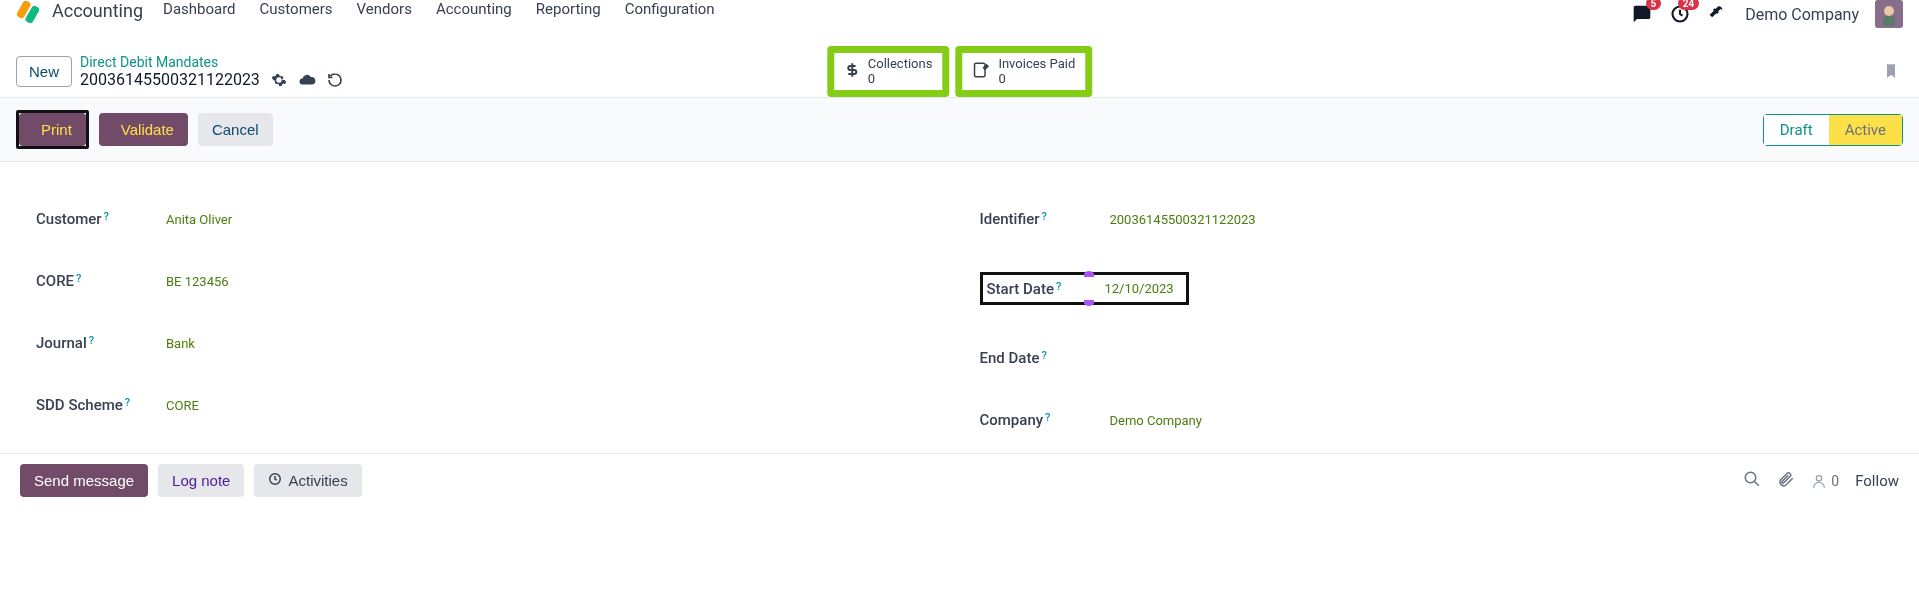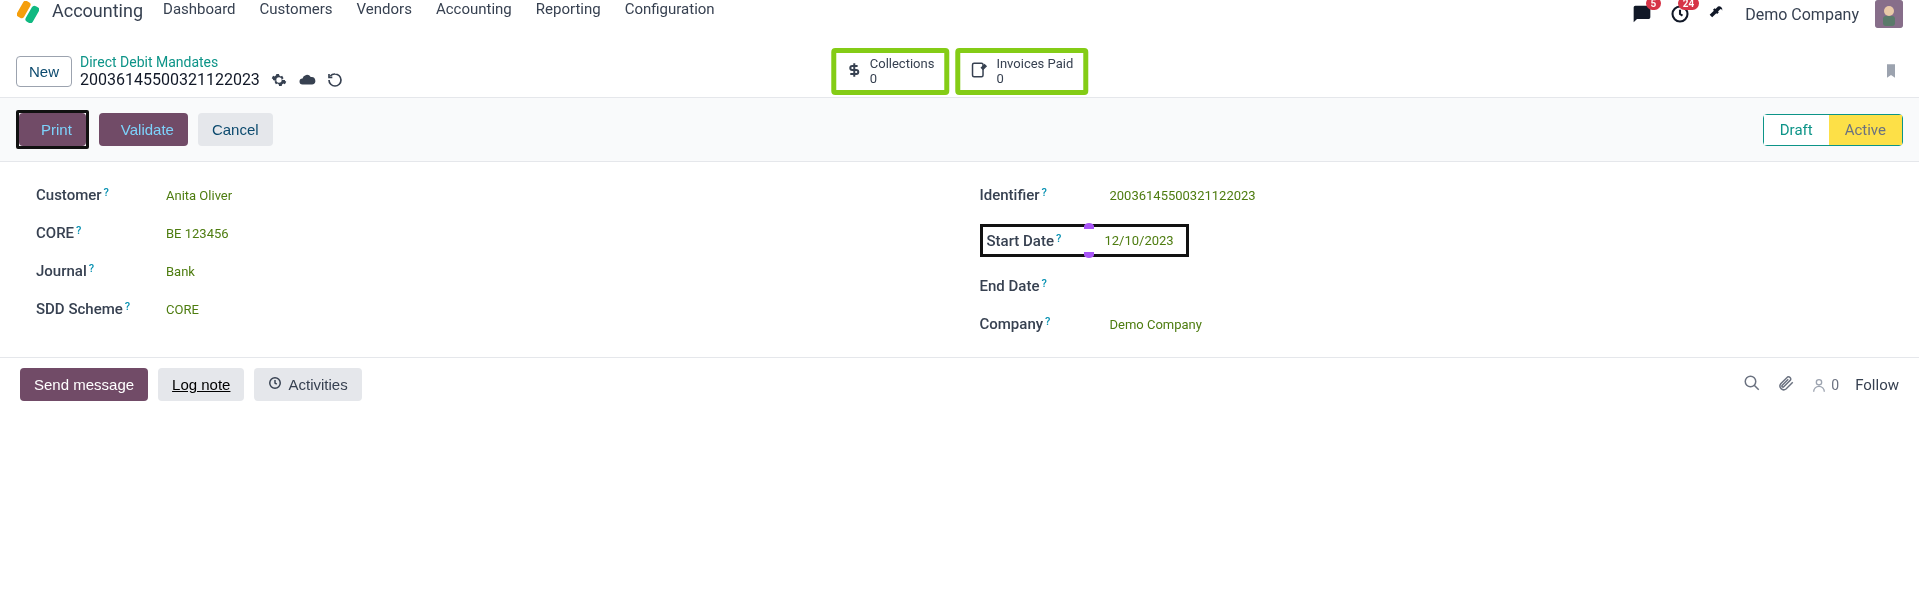--- a/index.html
+++ b/index.html
@@ -17,51 +17,51 @@
 .company-name { font-size: 16px; color: #374151; }
 .avatar { width: 28px; height: 28px; border-radius: 4px; background: #9ca3af; }
 
 .controlbar { display: flex; align-items: center; padding: 8px 16px; border-bottom: 1px solid #e5e7eb; }
 .new-btn { border: 1px solid #9ca3af; background: #fff; color: #0c4a6e; padding: 6px 12px; border-radius: 4px; font-size: 15px; cursor: pointer; margin-right:8px;}
 .breadcrumb { display: flex; flex-direction: column; }
 .breadcrumb-top { color: #0d9488; font-size: 14px; cursor: pointer; }
 .breadcrumb-bottom { display: flex; align-items: center; gap: 10px; font-size: 16px; color:#111827;}
 .small-icon { width: 18px; height: 18px; display: inline-flex; align-items:center; justify-content:center; color:#374151; cursor:pointer;}
 .stat-buttons { display: flex; gap: 6px; margin-left: auto; margin-right: auto; position:absolute; left:50%; transform:translateX(-50%);}
-.stat-btn { display: flex; align-items: center; gap: 8px; border: 5px solid #84cc16; border-radius: 4px; padding: 4px 10px; cursor: pointer; background:#fff;}
+.stat-btn { display: flex; align-items: center; gap: 8px; border: 7px solid #84cc16; border-radius: 4px; padding: 4px 10px; cursor: pointer; background:#fff;}
 .stat-btn .stat-icon { font-size: 16px; color:#374151;}
 .stat-body { display: flex; flex-direction: column; line-height:1.15;}
 .stat-label { font-size: 13px; color:#374151;}
 .stat-value { font-size: 13px; color:#374151;}
 .bookmark { width: 20px; height: 24px; color:#6b7280; cursor:pointer; margin-left:auto;}
 
 .actionbar { display: flex; align-items: center; padding: 12px 16px; gap: 10px; background: #f9fafb; border-bottom: 1px solid #e5e7eb; position:relative;}
 .btn { padding: 8px 14px; border-radius: 4px; font-size: 15px; cursor: pointer; border: none; }
-.btn-primary { background: #714b67; color: #7dd3fc; padding-left: 22px; }
+.btn-primary { background: #714b67; color: #fde047; padding-left: 22px; }
 .btn-secondary { background: #e5e7eb; color: #0c4a6e; }
 .print-wrap { border: 3px solid #111; padding:0; border-radius:2px;}
 .status-pills { margin-left: auto; display: flex; border: 1px solid #0d9488; border-radius: 4px; overflow:visible;}
 .pill { padding: 6px 16px; font-size: 15px; position:relative;}
 .pill-active { color: #0d9488; background:#fff; }
 .pill-inactive { color: #6b7280; background:#fde047;}
 .pill-active::after { content:""; position:absolute; right:-10px; top:0; bottom:0; width:20px; background:inherit; clip-path: polygon(0 0, 100% 50%, 0 100%); border-right:1px solid #0d9488;}
 
 .form { padding: 24px 36px; display: flex; gap: 40px; }
 .col { flex: 1; display: flex; flex-direction: column; gap: 20px; }
-.field { display: flex; align-items: baseline;}
+.field { display: flex; align-items: baseline; margin-top: 24px;}
 .label { width: 130px; font-size: 15px; color: #374151; font-weight:500; display:flex; align-items:flex-start; gap:2px;}
 .help { color: #0891b2; font-size: 11px; cursor: pointer; vertical-align:super;}
 .value { font-size: 13px; color: #4d7c0f; }
 .start-date-box { border: 3px solid #111; padding: 0 4px; display:flex; align-items:center; position:relative;}
 .start-date-box .value { padding:6px 8px;}
 .marker { width:10px; height:6px; background:#a855f7; border-radius:50% 50% 0 0; position:absolute;}
 
 .chatter { display:flex; align-items:center; padding: 10px 20px; gap:10px; border-top:1px solid #e5e7eb;}
 .chatter .btn-msg { background:#714b67; color:#fff; padding:8px 14px; border-radius:4px; border:none; font-size:15px; cursor:pointer;}
-.chatter .btn-note { background:#e5e7eb; color:#000000; padding:8px 14px; border-radius:4px; border:none; font-size:15px; cursor:pointer;text-decoration:underline;}
+.chatter .btn-note { background:#e5e7eb; color:#4c1d95; padding:8px 14px; border-radius:4px; border:none; font-size:15px; cursor:pointer;}
 .chatter .btn-act { background:#e5e7eb; color:#374151; padding:8px 14px; border-radius:4px; border:none; font-size:15px; cursor:pointer; display:flex; align-items:center; gap:6px;}
 .chatter-right { margin-left:auto; display:flex; align-items:center; gap:16px; color:#6b7280;}
 .follow { color:#374151; font-size:15px; cursor:pointer;}
 </style>
 </head>
 <body>
 
 <div class="topbar">
   <div class="logo">
     <svg width="22" height="22" viewBox="0 0 22 22">

